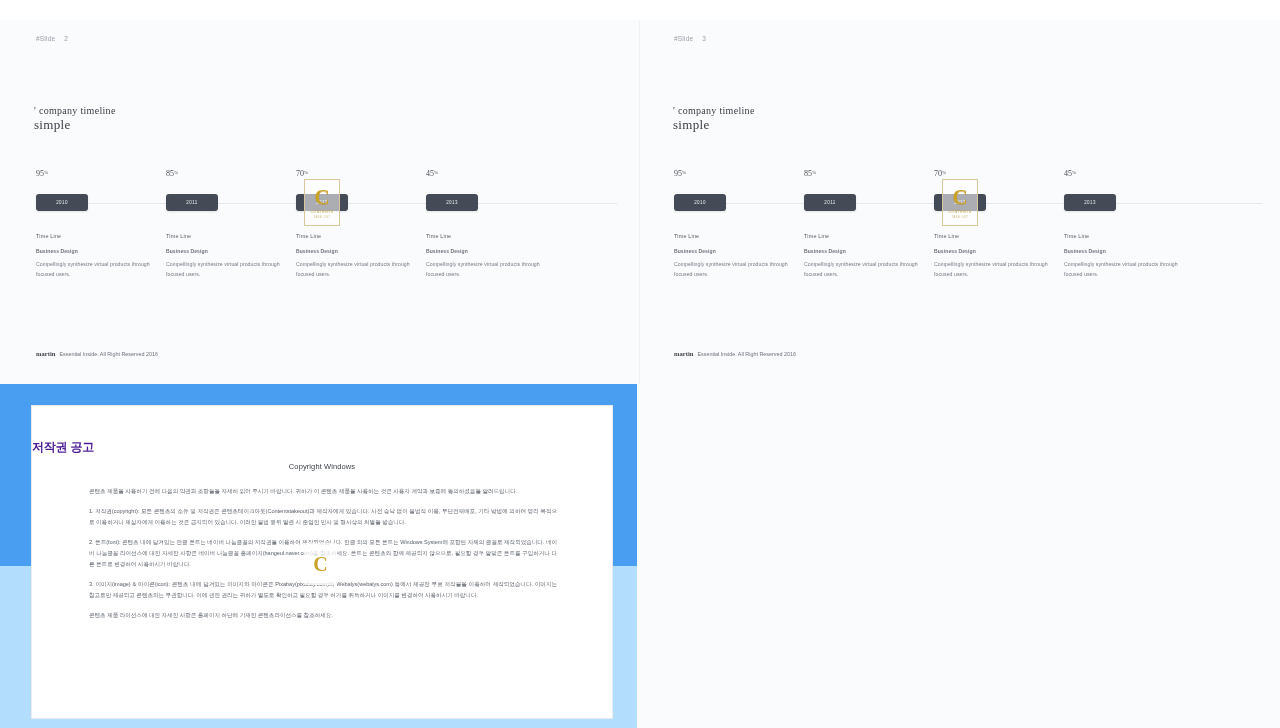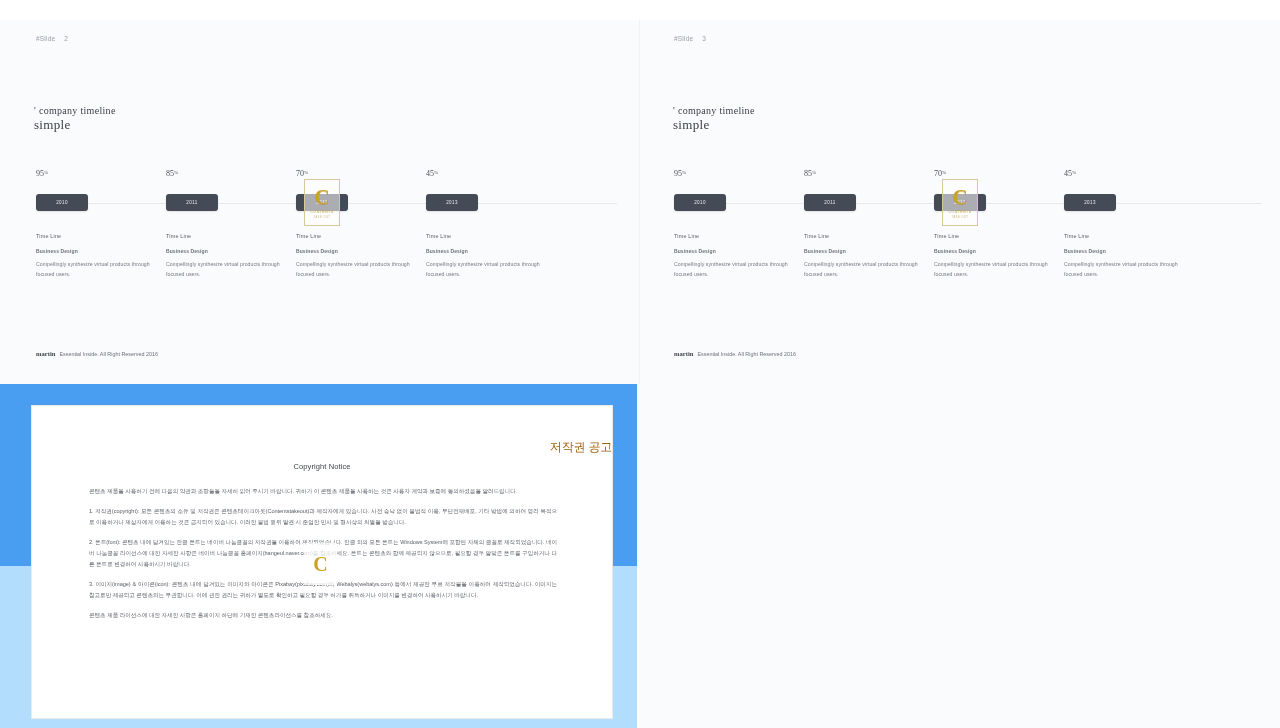--- a/index.html
+++ b/index.html
@@ -146,24 +146,24 @@
   }
   .notice-card {
     position: absolute;
     left: 31px; top: 21px;
     width: 582px; height: 314px;
     background: #ffffff;
     border: 1px solid #e8eaec;
     overflow: hidden;
   }
   .notice-title {
-    text-align: right;
+    text-align: left;
     font-size: 12px;
-    font-weight: normal;
-    color: #a16207;
+    font-weight: bold;
+    color: #4c1d95;
     margin-top: 33px;
     letter-spacing: -.2px;
   }
   .notice-sub {
     text-align: center;
     font-size: 7.5px;
     color: #3f444a;
     margin-top: 6px;
     letter-spacing: .1px;
   }
@@ -344,21 +344,21 @@
       <span class="brand">martin</span><span>Essential Inside. All Right Reserved 2016</span>
     </div>
   </div>
 
   <div class="notice-wrap">
     <div class="frame-top"></div>
     <div class="frame-bottom"></div>
 
     <div class="notice-card">
       <div class="notice-title">저작권 공고</div>
-      <div class="notice-sub">Copyright Notice</div>
+      <div class="notice-sub">Copyright Windows</div>
       <div class="notice-body">
         <div class="np">콘텐츠 제품을 사용하기 전에 다음의 약관과 조항들을 자세히 읽어 주시기 바랍니다. 귀하가 이 콘텐츠 제품을 사용하는 것은 사용자 계약과 보증에 동의하셨음을 알려드립니다.</div>
         <div class="np">1. 저작권(copyright): 모든 콘텐츠의 소유 및 저작권은 콘텐츠테이크아웃(Contentstakeout)과 제작자에게 있습니다. 사전 승낙 없이 불법적 이용, 무단전재배포, 기타 방법에 의하여 영리 목적으로 이용하거나 제삼자에게 이용하는 것은 금지되어 있습니다. 이러한 불법 행위 발견 시 준엄한 민사 및 형사상의 처벌을 받습니다.</div>
         <div class="np">2. 폰트(font): 콘텐츠 내에 담겨있는 한글 폰트는 네이버 나눔글꼴의 저작권을 이용하여 제작되었습니다. 한글 외의 모든 폰트는 Windows System에 포함된 자체의 글꼴로 제작되었습니다. 네이버 나눔글꼴 라이선스에 대한 자세한 사항은 네이버 나눔글꼴 홈페이지(hangeul.naver.com)를 참조하세요. 폰트는 콘텐츠와 함께 제공되지 않으므로, 필요할 경우 알맞은 폰트를 구입하거나 다른 폰트로 변경하여 사용하시기 바랍니다.</div>
         <div class="np">3. 이미지(image) &amp; 아이콘(icon): 콘텐츠 내에 담겨있는 이미지와 아이콘은 Pixabay(pixabay.com)와 Webalys(webalys.com) 등에서 제공한 무료 저작물을 이용하여 제작되었습니다. 이미지는 참고로만 제공되고 콘텐츠와는 무관합니다. 이에 관한 권리는 귀하가 별도로 확인하고 필요할 경우 허가를 취득하거나 이미지를 변경하여 사용하시기 바랍니다.</div>
         <div class="np last">콘텐츠 제품 라이선스에 대한 자세한 사항은 홈페이지 하단에 기재한 콘텐츠라이선스를 참조하세요.</div>
       </div>
     </div>
 
     <div class="notice-wm">

